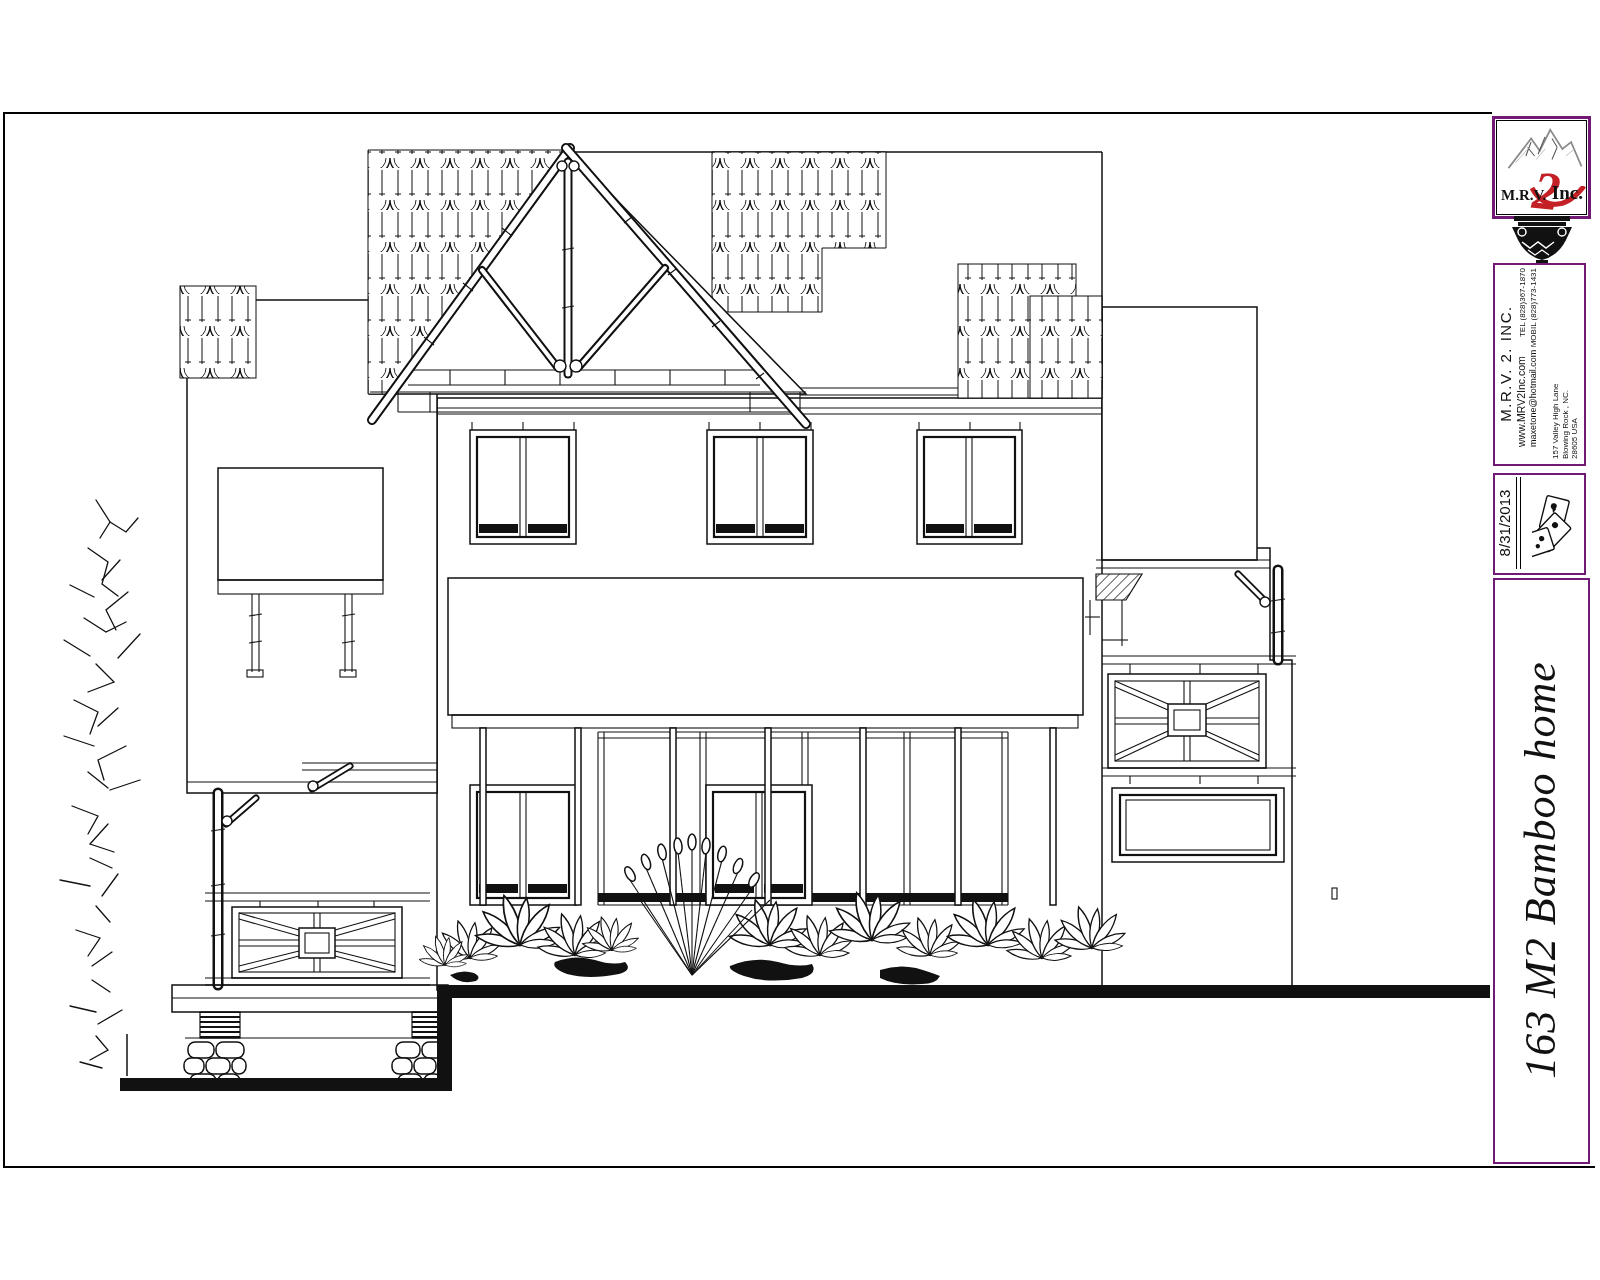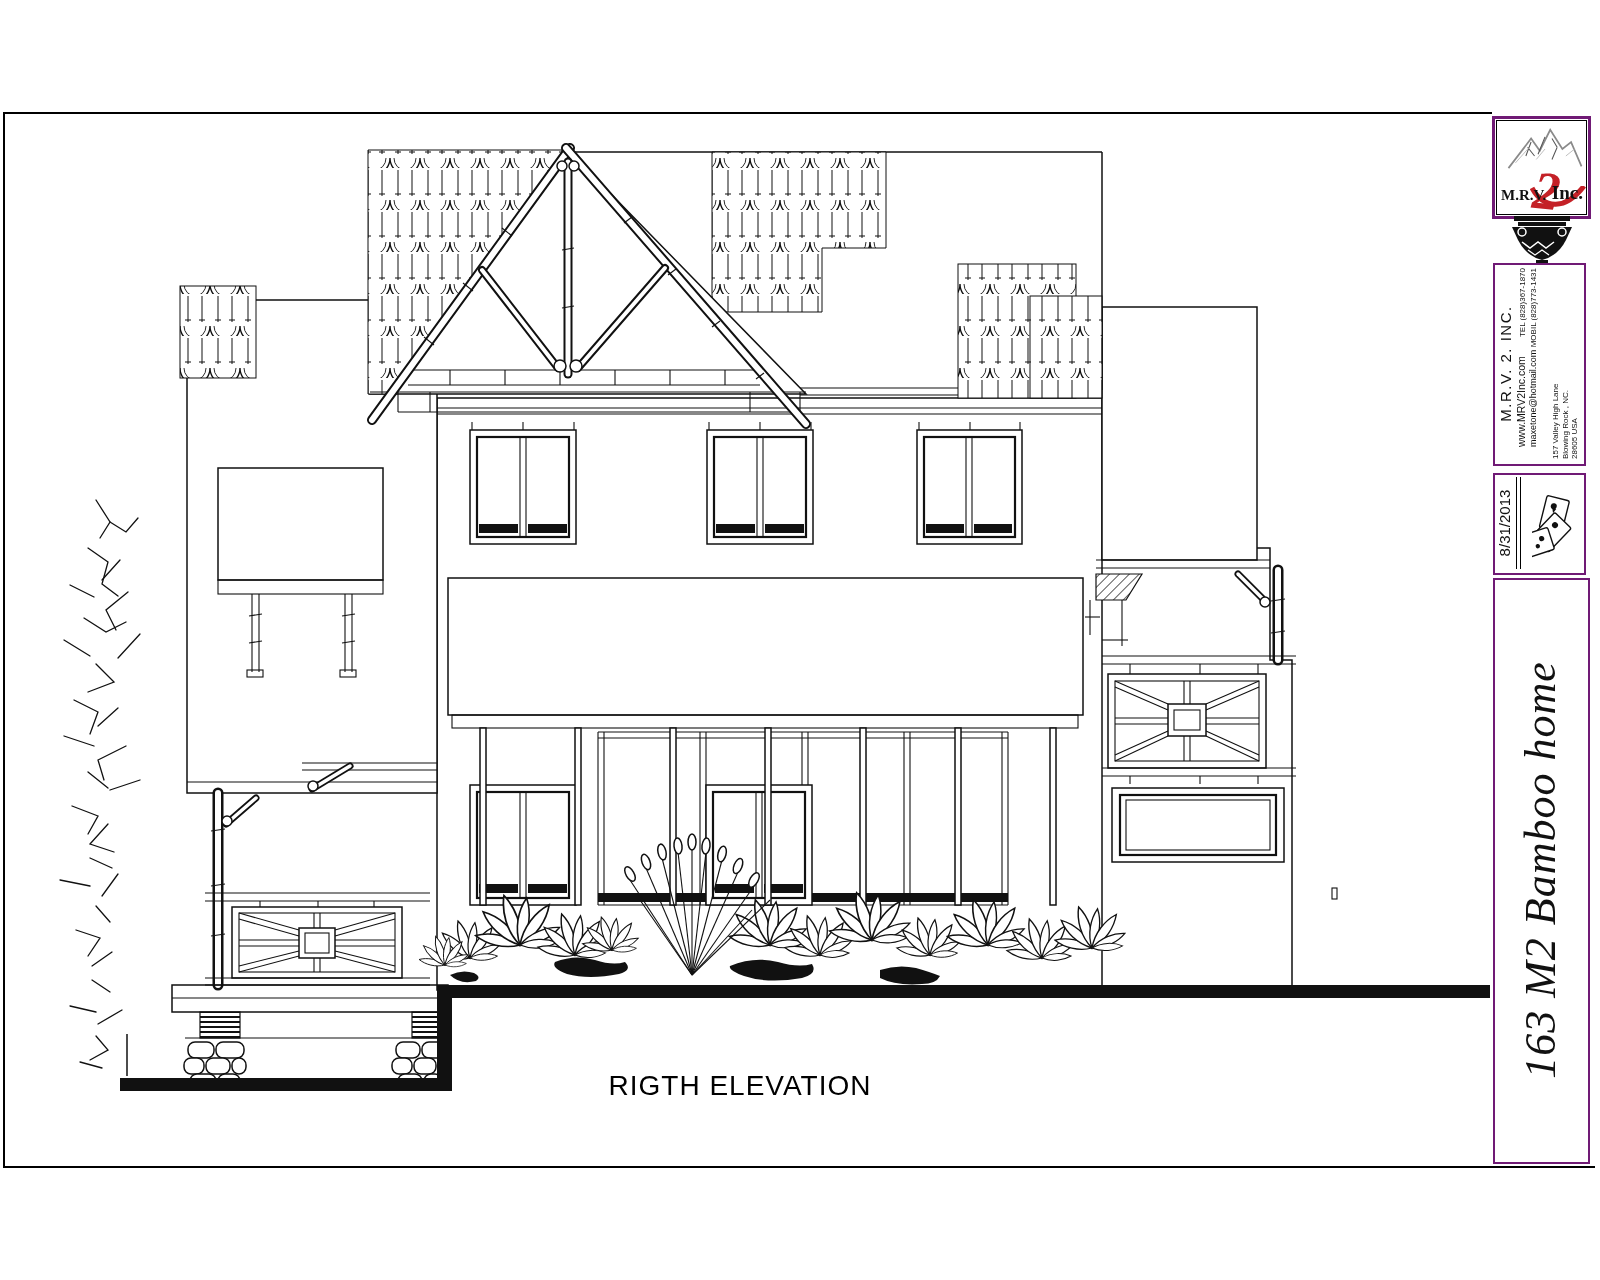--- a/index.html
+++ b/index.html
@@ -464,21 +464,20 @@
         <ellipse class="wf" stroke-width="1.1" cx="738" cy="866" rx="4" ry="8" transform="rotate(22 738 866)"></ellipse>
         <ellipse class="wf" stroke-width="1.1" cx="754" cy="880" rx="4" ry="8" transform="rotate(30 754 880)"></ellipse>
       </g>
       <path class="bf" d="M555,962 q20,-8 40,-2 q18,6 30,2 q8,8 -6,12 q-30,6 -52,0 q-16,-6 -12,-12 z"></path>
       <path class="bf" d="M730,966 q24,-10 48,-4 q20,6 34,2 q6,10 -10,14 q-34,6 -58,-2 q-16,-6 -14,-10 z"></path>
       <path class="bf" d="M880,970 q18,-6 36,-2 q14,4 24,8 q-4,8 -18,8 q-26,2 -42,-6 z"></path>
       <path class="bf" d="M450,975 q12,-6 24,-2 q8,4 2,8 q-16,4 -26,-6 z"></path>
     </g>
   </svg>
 
-  <div class="elevation-label">RIGTH ELEVATION</div>
 
   <div class="tb-box logo-box">
     <div class="logo-inner">
       <svg class="logo-mtn" width="80" height="52" viewBox="0 0 92 56">
         <path d="M4,50 L30,16 L40,30 L52,6 L66,28 L76,20 L88,48" fill="none" stroke="#8a8a8a" stroke-width="2"></path>
         <path d="M30,20 l-6,16 M46,14 l-8,20 M60,26 l-6,14 M26,26 l8,10 M54,16 l6,10" fill="none" stroke="#555" stroke-width="1.2"></path>
         <path d="M12,44 l16,-18 M70,36 l10,-8 M36,40 l10,-12" fill="none" stroke="#b5b5b5" stroke-width="1"></path>
       </svg>
       <svg class="logo-tail" width="56" height="26" viewBox="0 0 56 26">
         <path d="M2,2 C14,24 36,24 54,0" fill="none" stroke="#c42127" stroke-width="5"></path>

